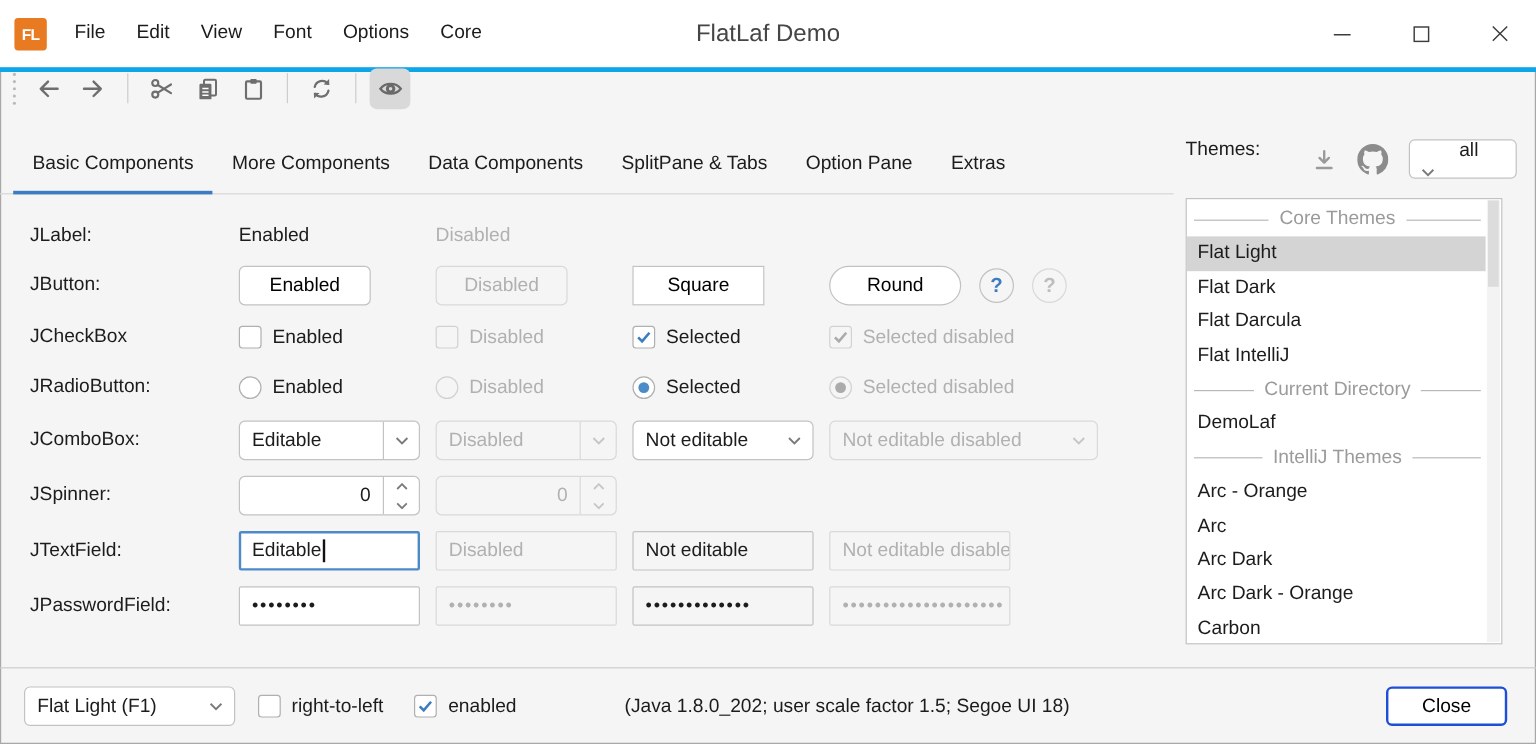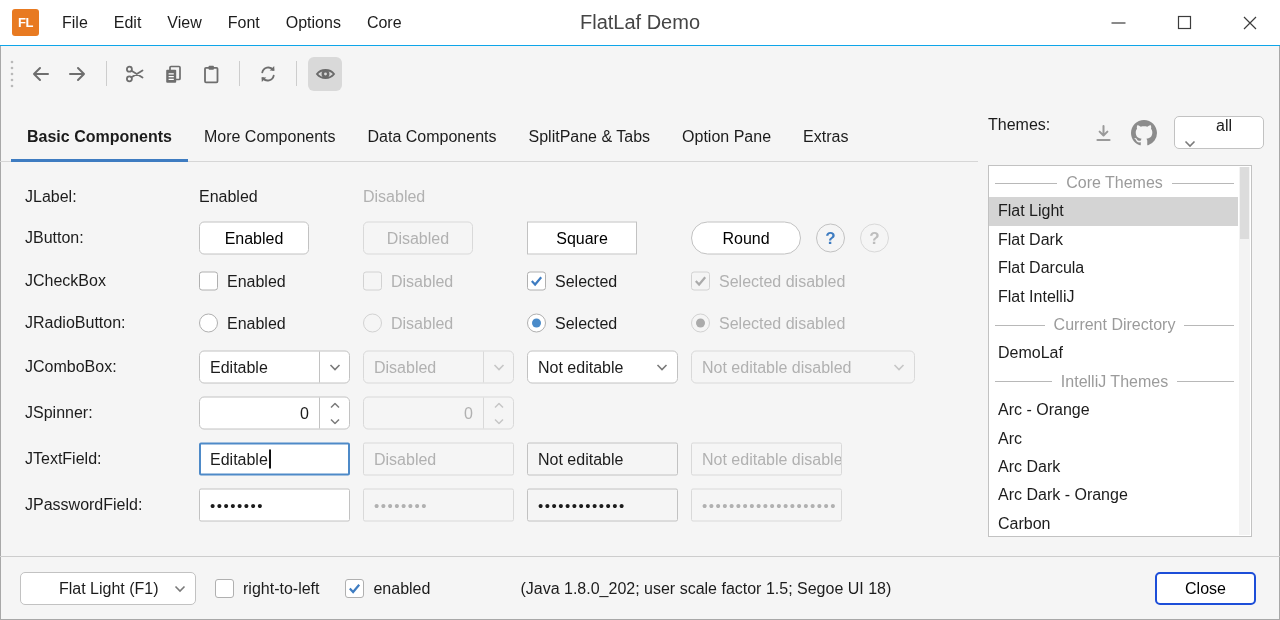--- a/index.html
+++ b/index.html
@@ -1,39 +1,39 @@
 <!DOCTYPE html>
 <html><head>
 <meta charset="utf-8">
 <style>
   * { box-sizing: border-box; margin: 0; padding: 0; }
   html,body { width:1280px; height:620px; }
   body { font-family:"Liberation Sans","DejaVu Sans",sans-serif; background:#e9e9e9; }
   .window { position:relative; width:1280px; height:620px; background:#f5f5f5; box-shadow: inset 0 0 0 1px #a8a8a8; overflow:hidden; color:#1c1c1c; }
 
   
-  .titlebar { position:absolute; top:0; left:0; right:0; height:46px; background:#ffffff; border-bottom:1px solid #0ea5e9; display:flex; align-items:center; }
+  .titlebar { position:absolute; top:0; left:0; right:0; height:60px; background:#ffffff; border-bottom:4px solid #0ea5e9; display:flex; align-items:center; }
   .logo { width:27px; height:27px; margin-left:12px; border-radius:3px; background:#E87A21; color:#fff; font-weight:800; font-size:13px; display:grid; place-items:center; letter-spacing:-0.5px; }
   .menus { display:flex; margin-left:10px; height:100%; align-items:center; }
   .menu-item { padding:0 13px; font-size:16px; height:100%; display:flex; align-items:center; cursor:default; }
   .win-title { position:absolute; left:50%; transform:translateX(-50%); font-size:20px; color:#454545; }
   .win-controls { margin-left:auto; display:flex; align-items:center; gap:50px; margin-right:22px; }
   .win-btn { width:16px; height:16px; display:grid; place-items:center; }
 
   
   .toolbar { position:absolute; top:47px; left:0; height:53px; display:flex; align-items:center; padding-left:9px; }
   .grip { margin-right:6px; display:grid; }
   .tbtn { width:34px; height:34px; margin:0 2px; border-radius:6px; display:grid; place-items:center; }
   .tbtn.selected { background:#d9d9d9; }
   .tsep { width:1px; height:25px; background:#cdcdcd; margin:0 9px; }
 
   
   .tabbar { position:absolute; top:100px; left:0; width:978px; height:62px; border-bottom:1px solid #d6d6d6; display:flex; align-items:flex-end; padding-left:11px; }
   .tab { position:relative; padding:0 16px 15px; font-size:16px; }
-  .tab.active { font-weight:700; }
+  .tab.active { font-weight:400; }
   .tab.active::after { content:""; position:absolute; left:0; right:0; bottom:-1px; height:3px; background:#3E7CC1; }
 
   
   .themes-head { position:absolute; top:116px; left:988px; width:276px; height:44px; display:flex; align-items:flex-start; }
   .themes-label { font-size:16px; }
   .head-icons { margin-left:auto; display:flex; align-items:center; gap:17px; }
   .combo { height:33px; background:#fff; border:1px solid #c2c2c2; border-radius:5px; display:flex; align-items:center; font-size:16px; }
   .combo .ctxt { flex:1; padding-left:10px; white-space:nowrap; overflow:hidden; }
   .combo .carrow { width:30px; align-self:stretch; display:grid; place-items:center; }
   .combo.editable .carrow { border-left:1px solid #c2c2c2; }
@@ -434,21 +434,21 @@
       </div>
     <div class="cell c3">
         <div class="tfield pwd noneditable">•••••••••••••</div>
       </div>
     <div class="cell c4">
         <div class="tfield pwd disabled w224">••••••••••••••••••••</div>
       </div>
   </div>
 
   <div class="statusbar">
-    <div class="combo editable w176" style="border-radius:5px;padding-left:28px;">
+    <div class="combo editable w176" style="border-radius:5px;">
       <span class="ctxt">Flat Light (F1)</span>
       <span class="carrow" style="border-left:none;">
         <svg width="12" height="8" viewBox="0 0 12 8">
             <polyline points="1.5,1.5 6,6 10.5,1.5" stroke="#7a7a7a" stroke-width="1.6" fill="none"></polyline>
           </svg>
       </span>
     </div>
     <div class="check sb-rtl">
       <span class="cbox"></span>
       <span>right-to-left</span>

